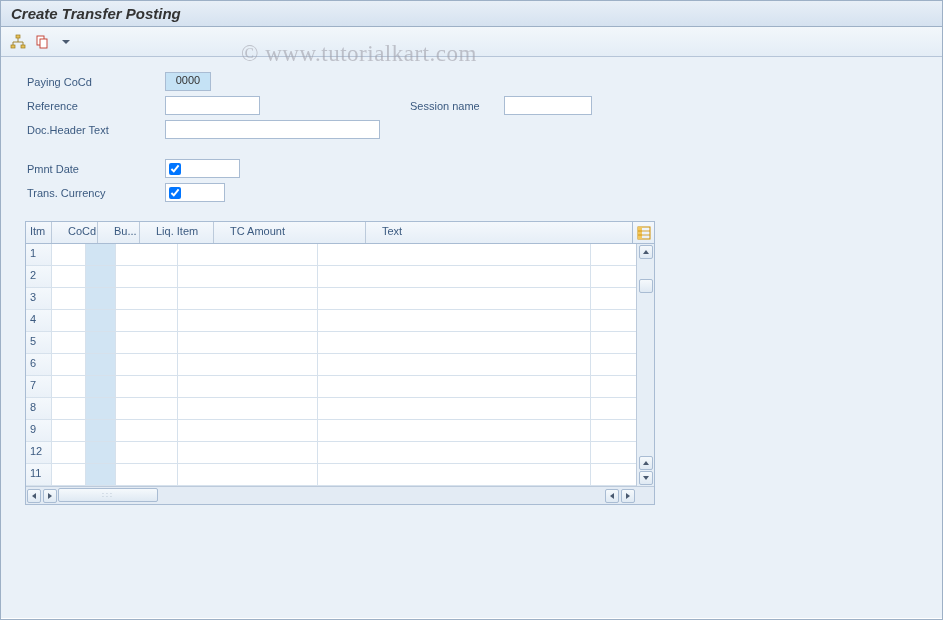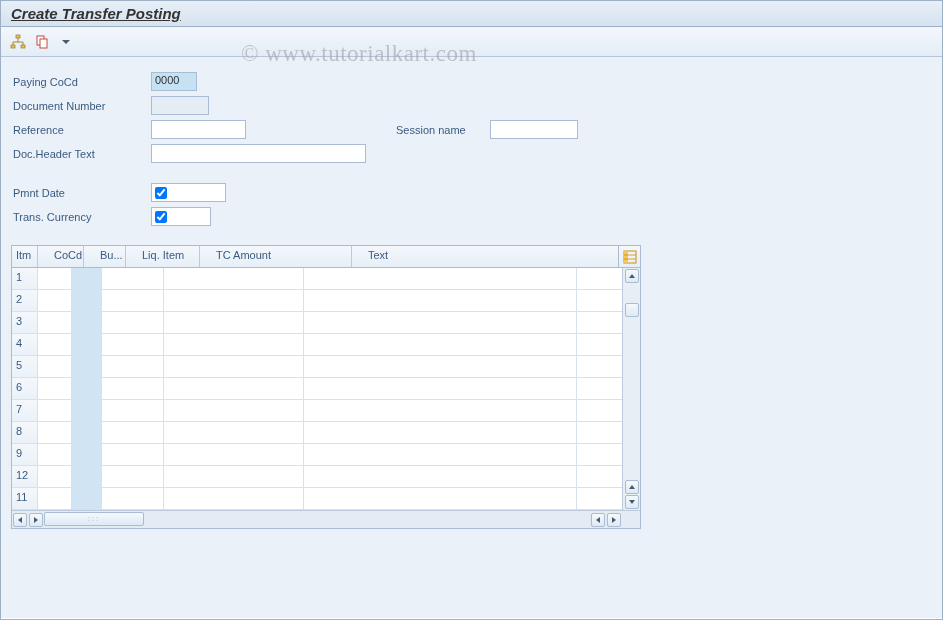--- a/index.html
+++ b/index.html
@@ -14,21 +14,20 @@
       position: relative;
     }
     .title-bar {
       background: linear-gradient(to bottom, #e8eff7 0%, #d5e2f0 100%);
       border-bottom: 1px solid #9db0c6;
       padding: 4px 10px;
       font-weight: bold;
       font-style: italic;
       font-size: 15px;
       color: #333;
-      text-decoration: underline;
     }
     .toolbar {
       background: linear-gradient(to bottom, #f2f7fb 0%, #e4edf6 100%);
       border-bottom: 1px solid #b6c5d8;
       padding: 3px 6px;
       display: flex;
       align-items: center;
       gap: 2px;
       height: 30px;
     }
@@ -39,21 +38,21 @@
       background: transparent;
       display: inline-flex;
       align-items: center;
       justify-content: center;
       border-radius: 2px;
       cursor: default;
     }
     .tb-btn svg { width: 16px; height: 16px; }
     .content {
       background: #eaf1f8;
-      padding: 14px 10px;
+      padding: 14px 24px;
       height: calc(100% - 57px);
     }
     .form-area { margin-bottom: 18px; }
     .row {
       display: flex;
       align-items: center;
       margin-bottom: 3px;
       height: 21px;
     }
     .lbl {
@@ -250,25 +249,21 @@
       <path d="M4 6 L8 10 L12 6 Z" fill="#4a5a70"></path>
     </svg>
   </span>
 </div>
 
 <div class="content">
 
   <div class="form-area">
     <div class="row">
       <span class="lbl">Paying CoCd</span>
-      <span class="txt-hl" style="width:46px;">0000</span>
-    </div>
-    <div class="row">
-      <span class="lbl">Document Number</span>
-      <span class="txt-ro" style="width:58px;"></span>
+      <span class="txt-hl" style="width:46px;text-align:center;">0000</span>
     </div>
     <div class="row">
       <span class="lbl">Reference</span>
       <input class="txt" style="width: 95px;" value="">
       <span class="lbl2">Session name</span>
       <input class="txt" style="width: 88px;" value="">
     </div>
     <div class="row">
       <span class="lbl">Doc.Header Text</span>
       <input class="txt" style="width: 215px;" value="">

